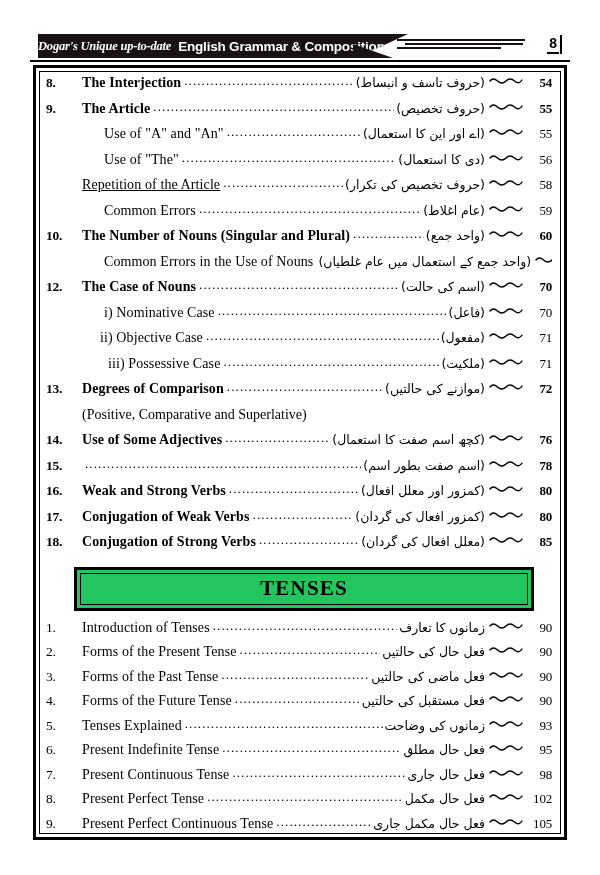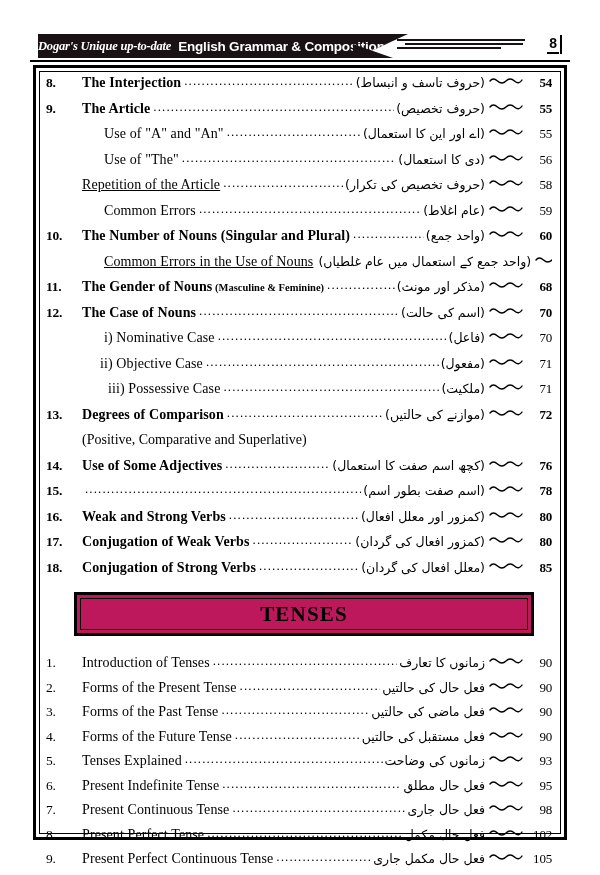--- a/index.html
+++ b/index.html
@@ -221,24 +221,24 @@
 
   .plainline {
     display: flex;
     align-items: baseline;
     height: 25.5px;
     font-size: 14px;
   }
 
   
   #tenses-heading {
-    margin: 7px 18px 19px 28px;
+    margin: 7px 18px 9px 28px;
     height: 44px;
     border: 3px solid #000;
-    background: #be185d;
+    background: #22c55e;
     box-sizing: border-box;
     position: relative;
   }
   #tenses-heading .inner {
     position: absolute;
     left: 3px; top: 3px; right: 3px; bottom: 3px;
     border: 1px solid #000;
     box-sizing: border-box;
     display: flex;
     align-items: center;
@@ -354,40 +354,28 @@
           <div class="urdu-cell">(واحد جمع)</div>
           <div class="squiggle">
             <svg width="34" height="8" viewBox="0 0 34 8">
               <path d="M1,5 Q4.08,1 8.5,5 T17,5 T25.5,5 T33,4" fill="none" stroke="#000" stroke-width="1.4" stroke-linecap="round"></path>
             </svg>
           </div>
           <div class="page-cell">60</div>
         </div>
         <div class="toc-row">
           <div class="num-col plain"></div>
-          <div class="title-cell" style="margin-left: 22px; text-decoration: underline;"><span>Common Errors in the Use of Nouns</span></div>
+          <div class="title-cell" style="margin-left: 22px;"><span>Common Errors in the Use of Nouns</span></div>
           <div class="leader"></div>
           <div class="urdu-cell">(واحد جمع کے استعمال میں عام غلطیاں)</div>
           <div class="squiggle">
             <svg width="34" height="8" viewBox="0 0 34 8">
               <path d="M1,5 Q4.08,1 8.5,5 T17,5 T25.5,5 T33,4" fill="none" stroke="#000" stroke-width="1.4" stroke-linecap="round"></path>
             </svg>
           </div>
-        </div>
-        <div class="toc-row">
-          <div class="num-col">11.</div>
-          <div class="title-cell bold"><span>The Gender of Nouns</span><span class="small-paren"> (Masculine &amp; Feminine)</span></div>
-          <div class="leader"></div>
-          <div class="urdu-cell">(مذکر اور مونث)</div>
-          <div class="squiggle">
-            <svg width="34" height="8" viewBox="0 0 34 8">
-              <path d="M1,5 Q4.08,1 8.5,5 T17,5 T25.5,5 T33,4" fill="none" stroke="#000" stroke-width="1.4" stroke-linecap="round"></path>
-            </svg>
-          </div>
-          <div class="page-cell">68</div>
         </div>
         <div class="toc-row">
           <div class="num-col">12.</div>
           <div class="title-cell bold"><span>The Case of Nouns</span></div>
           <div class="leader"></div>
           <div class="urdu-cell">(اسم کی حالت)</div>
           <div class="squiggle">
             <svg width="34" height="8" viewBox="0 0 34 8">
               <path d="M1,5 Q4.08,1 8.5,5 T17,5 T25.5,5 T33,4" fill="none" stroke="#000" stroke-width="1.4" stroke-linecap="round"></path>
             </svg>

